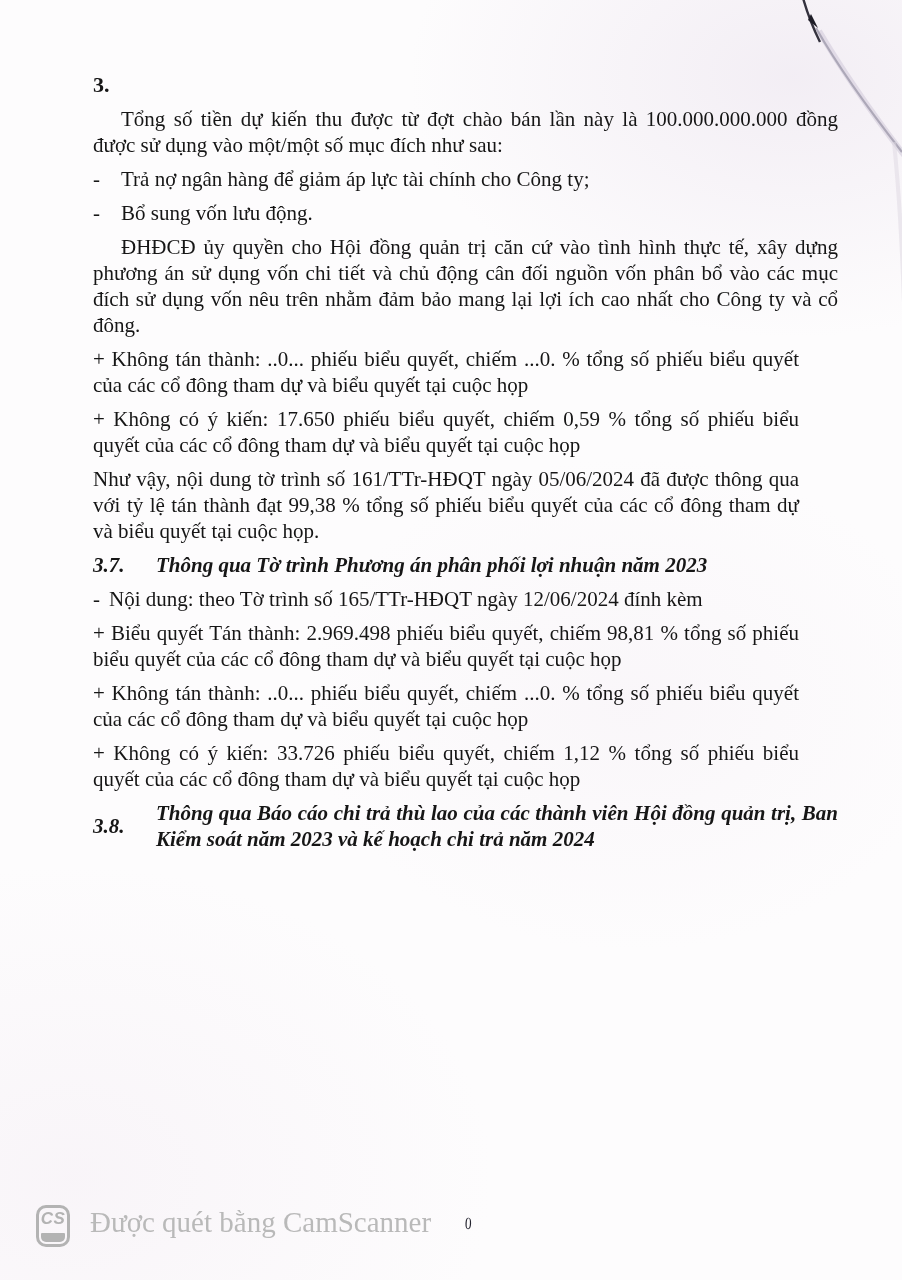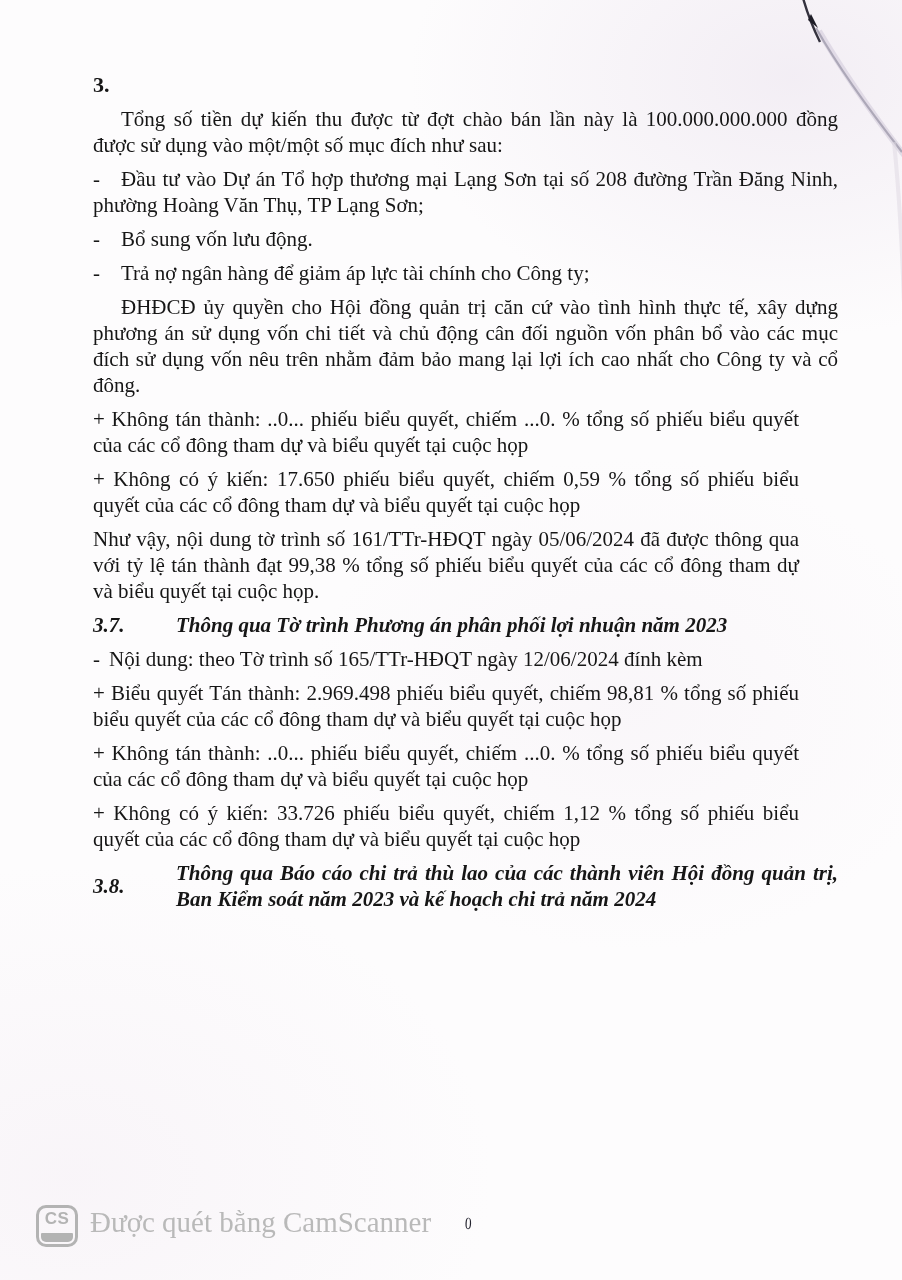--- a/index.html
+++ b/index.html
@@ -19,30 +19,30 @@
   .content p{margin:0 0 8px 0;}
   .h-main{font-weight:700;font-size:22px;display:flex;margin-bottom:10px;}
   .h-main .num{width:27px;flex:none;}
   .para{text-align:justify;text-indent:28px;}
   .bullet{text-align:justify;}
   .bm{display:inline-block;width:28px;}
   .vote{margin-left:37px;width:706px;text-align:justify;margin-bottom:10px;}
   .concl{margin-left:37px;width:706px;text-align:justify;margin-bottom:10px;}
   .h-sub{font-weight:700;font-style:italic;display:flex;margin:2px 0 10px 0;align-items:center;}
   .h-sub .num{width:63px;flex:none;}
-  .h-sub .ttl{flex:1;text-align:justify;margin-left:20px;}
+  .h-sub .ttl{flex:1;text-align:justify;}
   .nd{margin-left:23px;}
   .bm2{display:inline-block;width:16px;}
 
   
   .crease{position:absolute;top:0;right:0;pointer-events:none;}
 
   
-  .cs-logo{position:absolute;left:36px;top:1205px;width:42px;height:42px;
-    border:3px solid #b3b3b3;border-radius:10px;box-sizing:border-box;background:transparent;}
+  .cs-logo{position:absolute;left:36px;top:1205px;width:34px;height:42px;
+    border:3px solid #b3b3b3;border-radius:10px;box-sizing:border-box;background:transparent;font-style:italic;}
   .cs-letters{position:absolute;top:1px;left:0;right:0;text-align:center;
     font-family:"Liberation Sans","DejaVu Sans",sans-serif;font-weight:700;
     font-size:17px;color:#b3b3b3;letter-spacing:.5px;}
   .cs-bar{position:absolute;left:2px;right:2px;bottom:2px;height:9px;background:#b3b3b3;
     border-radius:1px 1px 5px 5px;}
   .watermark{position:absolute;left:90px;top:1206px;
     font-family:Liberation Serif, serif;
     font-size:29px;color:#b9b9b9;}
   .artifact{position:absolute;left:464px;top:1214px;font-size:17px;color:#23232e;
     transform:scaleX(.78) rotate(3deg);font-family:"Liberation Serif",serif;}
@@ -53,25 +53,24 @@
 <div class="page">
 
   <div class="content">
 
     <p class="h-main">
       <span class="num">3.</span>
     </p>
 
     <p class="para">Tổng số tiền dự kiến thu được từ đợt chào bán lần này là 100.000.000.000 đồng được sử dụng vào một/một số mục đích như sau:</p>
 
-    <p class="bullet"><span class="bm">-</span><span>Đầu tư vào Dự án Tổ hợp thương mại Lạng Sơn tại số 208 đường Trần Đăng Ninh, phường Hoàng Văn Thụ, TP Lạng Sơn;</span></p>
+
+    <p class="bullet"><span class="bm">-</span><span>Trả nợ ngân hàng để giảm áp lực tài chính cho Công ty;</span></p>
 
     <p class="bullet"><span class="bm">-</span><span>Bổ sung vốn lưu động.</span></p>
-
-    <p class="bullet"><span class="bm">-</span><span>Trả nợ ngân hàng để giảm áp lực tài chính cho Công ty;</span></p>
 
     <p class="para">ĐHĐCĐ ủy quyền cho Hội đồng quản trị căn cứ vào tình hình thực tế, xây dựng phương án sử dụng vốn chi tiết và chủ động cân đối nguồn vốn phân bổ vào các mục đích sử dụng vốn nêu trên nhằm đảm bảo mang lại lợi ích cao nhất cho Công ty và cổ đông.</p>
 
     <p class="vote">+ Không tán thành: ..0... phiếu biểu quyết, chiếm ...0. % tổng số phiếu biểu quyết của các cổ đông tham dự và biểu quyết tại cuộc họp</p>
     <p class="vote">+ Không có ý kiến: 17.650 phiếu biểu quyết, chiếm 0,59 % tổng số phiếu biểu quyết của các cổ đông tham dự và biểu quyết tại cuộc họp</p>
     <p class="concl">Như vậy, nội dung tờ trình số 161/TTr-HĐQT ngày 05/06/2024  đã được thông qua với tỷ lệ tán thành đạt 99,38 % tổng số phiếu biểu quyết của các cổ đông tham dự và biểu quyết tại cuộc họp.</p>
 
     <p class="h-sub">
       <span class="num">3.7.</span>
       <span class="ttl">Thông qua Tờ trình Phương án phân phối lợi nhuận năm 2023</span>

